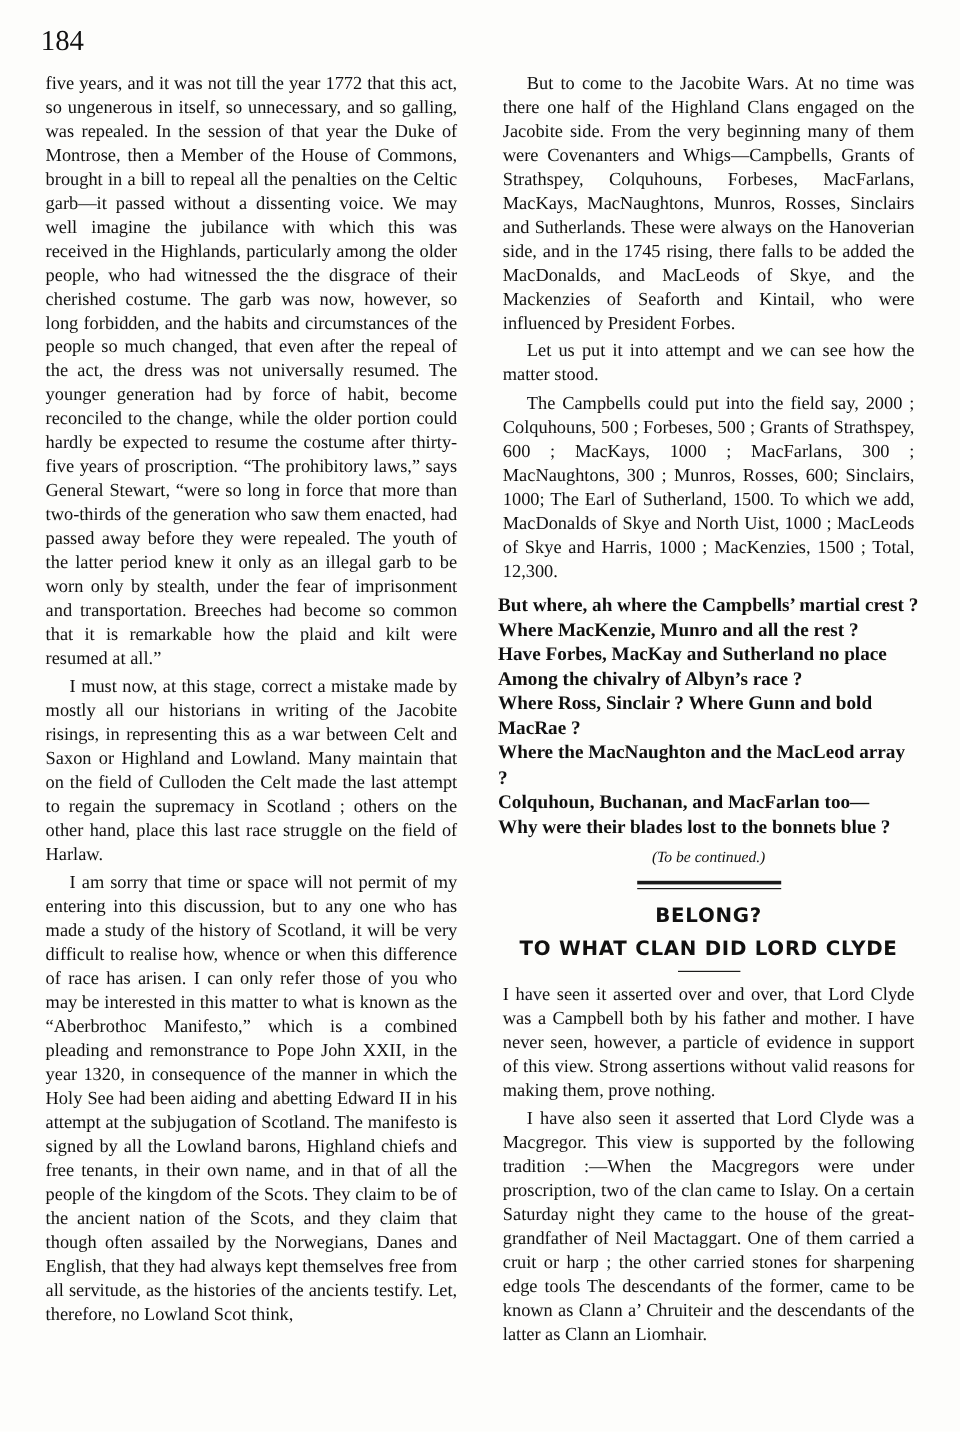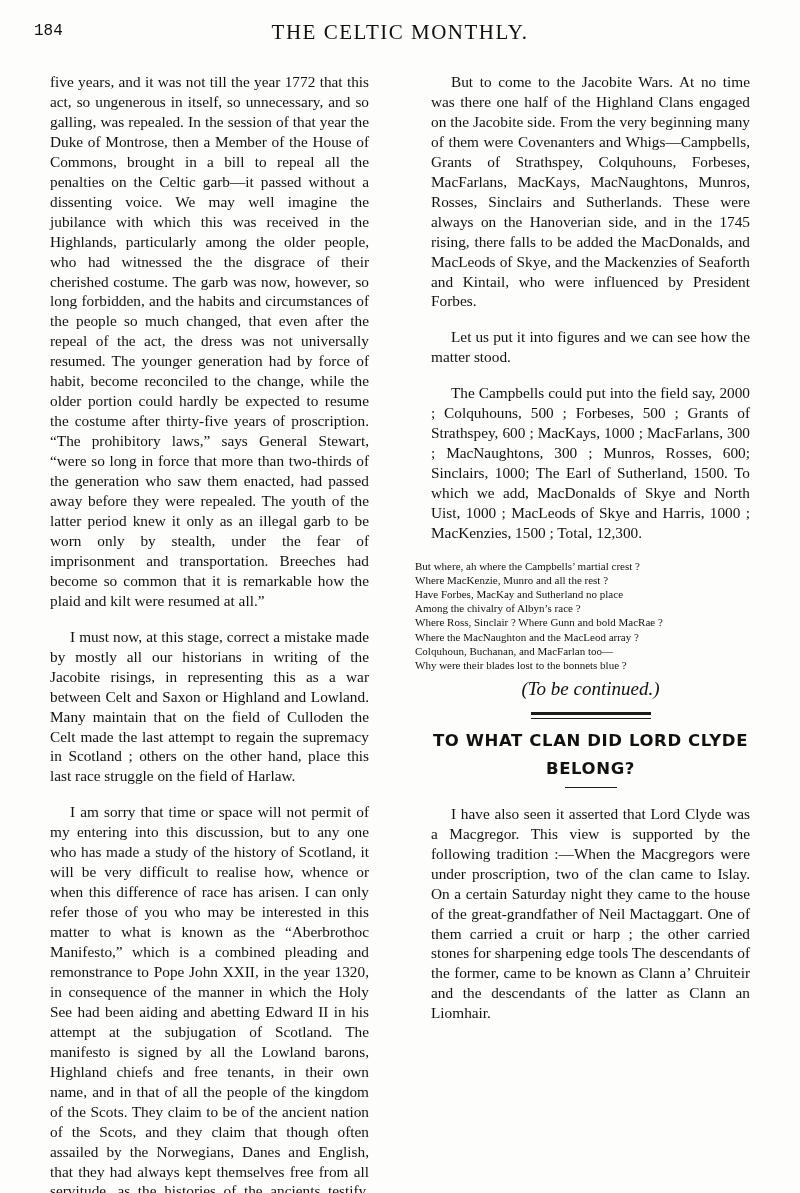--- a/index.html
+++ b/index.html
@@ -24,62 +24,63 @@
   }
   .masthead {
     position: relative;
     height: 34px;
     margin-bottom: 4px;
   }
   .folio {
     position: absolute;
     left: 0;
     top: 4px;
-    font-size: 16px;
-    font-family: Liberation Mono, monospace;
+    font-size: 24px;
+    font-family: Liberation Serif, serif;
   }
   .running-title {
     text-align: center;
     font-size: 21px;
     letter-spacing: 1.5px;
     font-family: "Liberation Serif", serif;
     padding-top: 2px;
   }
   .columns {
     display: flex;
     gap: 30px;
     align-items: flex-start;
   }
   .col {
     width: 351px;
     flex: 0 0 351px;
   }
   p.body {
-    margin: 16px;
+    margin: 4px;
     text-align: justify;
     text-justify: inter-word;
     font-size: 15.3px;
     line-height: 1.305;
     text-indent: 20px;
     hyphens: none;
   }
   p.body.first {
     text-indent: 0;
   }
   p.verse-block {
     margin: 8px 0 2px 0;
-    font-size: 11px;
+    font-size: 16px;
     line-height: 1.285;
     text-indent: 0;
     text-align: left;
+    font-weight: bold;
   }
   .tbc {
     text-align: center;
     font-style: italic;
-    font-size: 19px;
+    font-size: 13px;
     margin: 6px 0 6px 0;
   }
   .rule-double {
     width: 120px;
     margin: 12px auto 10px auto;
     border-top: 3px solid #1a1a1a;
     border-bottom: 1px solid #1a1a1a;
     height: 3px;
   }
   .section-heading {
@@ -97,51 +98,51 @@
     border-top: 1.6px solid #1a1a1a;
   }
 </style>
 </head>
 <body>
 
 <div class="page">
 
   <div class="masthead">
     <div class="folio">184</div>
-    <div class="running-title">THE  CELTIC  MONTHLY.</div>
   </div>
 
   <div class="columns">
 
     <div class="col">
       <p class="body first">five years, and it was not till the year 1772 that this act, so ungenerous in itself, so unnecessary, and so galling, was repealed.   In the session of that year the Duke of Montrose, then a Member of the House of Commons, brought in a bill to repeal all the penalties on the Celtic garb—it passed without a dissenting voice. We may well imagine the jubilance with which this was received in the Highlands, particularly among the older people, who had witnessed the the disgrace of their cherished costume.   The garb was now, however, so long forbidden, and the habits and circumstances of the people so much changed, that even after the repeal of the act, the dress was not universally resumed. The younger generation had by force of habit, become reconciled to the change, while the older portion could hardly be expected to resume the costume after thirty-five years of proscription.   “The prohibitory laws,” says General Stewart, “were so long in force that more than two-thirds of the generation who saw them enacted, had passed away before they were repealed.   The youth of the latter period knew it only as an illegal garb to be worn only by stealth, under the fear of imprisonment and transportation.   Breeches had become so common that it is remarkable how the plaid and kilt were resumed at all.”</p>
       <p class="body">I must now, at this stage, correct a mistake made by mostly all our historians in writing of the Jacobite risings, in representing this as a war between Celt and Saxon or Highland and Lowland.   Many maintain that on the field of Culloden the Celt made the last attempt to regain the supremacy in Scotland ; others on the other hand, place this last race struggle on the field of Harlaw.</p>
       <p class="body">I am sorry that time or space will not permit of my entering into this discussion, but to any one who has made a study of the history of Scotland, it will be very difficult to realise how, whence or when this difference of race has arisen.   I can only refer those of you who may be interested in this matter to what is known as the “Aberbrothoc Manifesto,” which is a combined pleading and remonstrance to Pope John XXII, in the year 1320, in consequence of the manner in which the Holy See had been aiding and abetting Edward II in his attempt at the subjugation of Scotland.   The manifesto is signed by all the Lowland barons, Highland chiefs and free tenants, in their own name, and in that of all the people of the kingdom of the Scots.   They claim to be of the ancient nation of the Scots, and they claim that though often assailed by the Norwegians, Danes and English, that they had always kept themselves free from all servitude, as the histories of the ancients testify.   Let, therefore, no Lowland Scot think,</p>
     </div>
 
     <div class="col">
       <p class="body">But to come to the Jacobite Wars.   At no time was there one half of the Highland Clans engaged on the Jacobite side.   From the very beginning many of them were Covenanters and Whigs—Campbells, Grants of Strathspey, Colquhouns, Forbeses, MacFarlans, MacKays, MacNaughtons, Munros, Rosses, Sinclairs and Sutherlands.   These were always on the Hanoverian side, and in the 1745 rising, there falls to be added the MacDonalds, and MacLeods of Skye, and the Mackenzies of Seaforth and Kintail, who were influenced by President Forbes.</p>
-      <p class="body">Let us put it into figures and we can see how the matter stood.</p>
+      <p class="body">Let us put it into attempt and we can see how the matter stood.</p>
       <p class="body">The Campbells could put into the field say, 2000 ; Colquhouns, 500 ;  Forbeses, 500 ; Grants of Strathspey, 600 ;  MacKays, 1000 ;  MacFarlans, 300 ;  MacNaughtons, 300 ;  Munros, Rosses, 600; Sinclairs, 1000; The Earl of Sutherland, 1500.   To which we add, MacDonalds of Skye and North Uist, 1000 ;  MacLeods of Skye and Harris, 1000 ;  MacKenzies, 1500 ;  Total, 12,300.</p>
 
       <p class="verse-block" style="white-space: pre-line;">But where, ah where the Campbells’ martial crest ?
 Where MacKenzie, Munro and all the rest ?
 Have Forbes, MacKay and Sutherland no place
 Among the chivalry of Albyn’s race ?
 Where Ross, Sinclair ? Where Gunn and bold MacRae ?
 Where the MacNaughton and the MacLeod array ?
 Colquhoun, Buchanan, and MacFarlan too—
 Why were their blades lost to the bonnets blue ?</p>
 
       <div class="tbc">(To be continued.)</div>
 
       <div class="rule-double"></div>
 
+      <div class="section-heading">BELONG?</div>
       <div class="section-heading">TO WHAT CLAN DID LORD CLYDE</div>
-      <div class="section-heading">BELONG?</div>
 
       <div class="rule-short"></div>
 
+      <p class="body first">I have seen it asserted over and over, that Lord Clyde was a Campbell both by his father and mother.   I have never seen, however, a particle of evidence in support of this view. Strong assertions without valid reasons for making them, prove nothing.</p>
       <p class="body">I have also seen it asserted that Lord Clyde was a Macgregor.   This view is supported by the following tradition :—When the Macgregors were under proscription, two of the clan came to Islay.   On a certain Saturday night they came to the house of the great-grandfather of Neil Mactaggart.   One of them carried a cruit or harp ; the other carried stones for sharpening edge tools   The descendants of the former, came to be known as Clann a’ Chruiteir and the descendants of the latter as Clann an Liomhair.</p>
     </div>
 
   </div>
 </div>
 
 </body></html>

